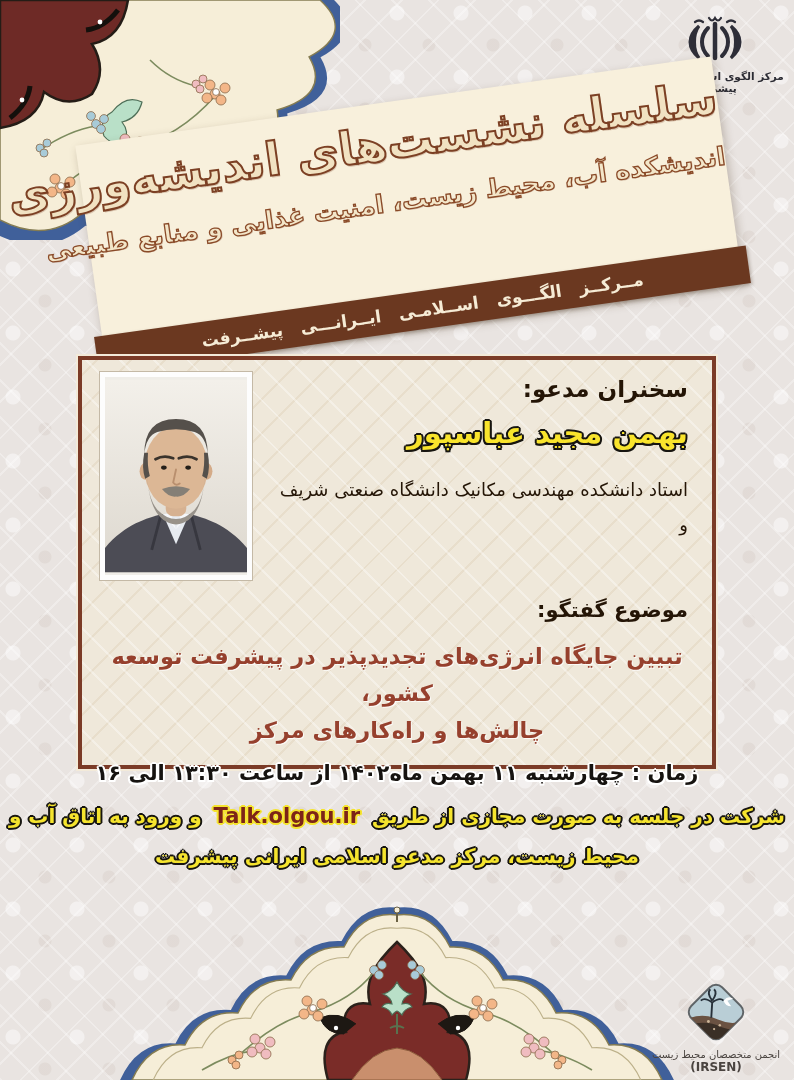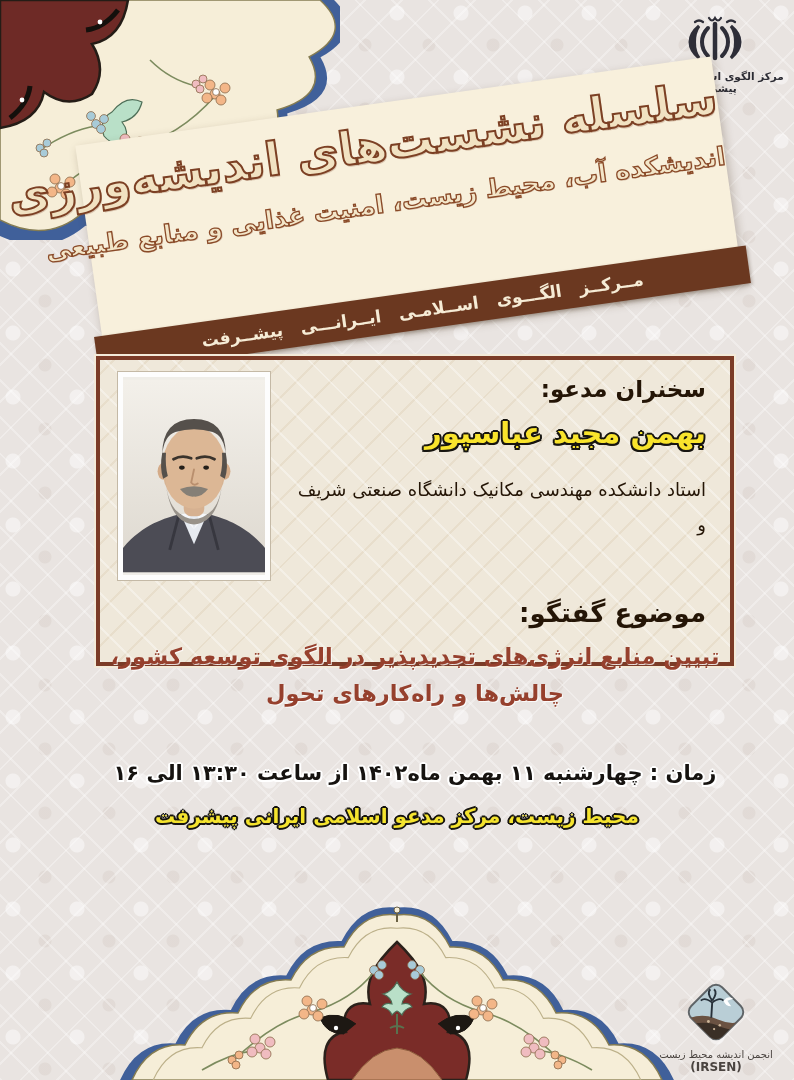--- a/index.html
+++ b/index.html
@@ -45,21 +45,21 @@
   }
   .banner .strip{
     position:absolute; bottom:-2px; left:-8px; right:-8px; height:38px;
     background:#6b3820; color:#f6ecd6;
     direction:rtl; text-align:center; line-height:38px;
     font-size:17px; font-weight:bold; word-spacing:12px;
     box-shadow:1px 2px 4px rgba(50,30,10,.3);
   }
   
   .card{
-    position:absolute; left:96px; top:356px; width:638px; height:310px;
+    position:absolute; left:78px; top:356px; width:638px; height:413px;
     border:4px solid #7b3b27;
     box-shadow:0 0 0 2px #f3ead9;
     background-color:#efe8da;
     background-image:
       repeating-linear-gradient(45deg, rgba(255,255,255,.35) 0 2px, transparent 2px 24px),
       repeating-linear-gradient(-45deg, rgba(214,196,166,.28) 0 2px, transparent 2px 24px);
   }
   .photo-frame{
     position:absolute; left:18px; top:12px; width:152px; height:208px;
     border:5px solid #fdfdfd; box-shadow:0 0 0 1px #c4b9a6;
@@ -75,21 +75,21 @@
     font-size:29px; font-weight:bold; color:#f9e42c;
     text-shadow:-2px 0 #171510, 2px 0 #171510, 0 -2px #171510, 0 2px #171510,
                 -1.5px -1.5px #171510, 1.5px -1.5px #171510, -1.5px 1.5px #171510, 1.5px 1.5px #171510;
   }
   .bio{
     position:absolute; right:24px; top:112px; left:192px; direction:rtl; text-align:right;
     font-size:18px; font-weight:normal; color:#241506; line-height:35px;
   }
   .topic-label{
     position:absolute; right:24px; top:238px; direction:rtl;
-    font-size:26px; font-weight:bold; color:#241506;
+    font-size:21px; font-weight:bold; color:#241506;
   }
   .topic{
     position:absolute; left:0; right:0; top:278px; direction:rtl; text-align:center;
     font-size:22.5px; font-weight:bold; color:#96402d; line-height:37px;
     text-shadow:1px 1px 0 rgba(255,255,255,.8);
   }
   .time-line{
     position:absolute; left:0; right:0; top:358px; direction:rtl; text-align:center;
     font-size:21px; font-weight:bold; color:#161310;
     text-shadow:-2px 0 #fff, 2px 0 #fff, 0 -2px #fff, 0 2px #fff,
@@ -232,27 +232,32 @@
         <path d="M76 96 L73 110 q3 4 7 1" stroke="#b98f6e" stroke-width="2" fill="none" stroke-linecap="round"></path>
       </svg>
     </div>
     <div class="speaker-label">سخنران مدعو:</div>
     <div class="speaker-name">بهمن مجید عباسپور</div>
     <div class="bio">
       <div>استاد دانشکده مهندسی مکانیک دانشگاه صنعتی شریف و</div>
     </div>
     <div class="topic-label">موضوع گفتگو:</div>
     <div class="topic">
-      <div>تبیین منابع انرژی‌های تجدیدپذیر در الگوی توسعه کشور،</div>
-      <div>چالش‌ها و راه‌کارهای تحول</div>
+      <div>تبیین جایگاه انرژی‌های تجدیدپذیر در پیشرفت توسعه کشور،</div>
+      <div>چالش‌ها و راه‌کارهای مرکز</div>
     </div>
     <div class="time-line">زمان : چهارشنبه ۱۱ بهمن ماه۱۴۰۲ از ساعت ۱۳:۳۰ الی ۱۶</div>
   </div>
 
   <div class="footer">
+    <div>
+      <span class="yellow">شرکت در جلسه به صورت مجازی از طریق</span>
+      <span class="link">Talk.olgou.ir</span>
+      <span class="yellow">و ورود به اتاق آب و</span>
+    </div>
     <div>
       <span class="yellow">محیط زیست، مرکز مدعو اسلامی ایرانی پیشرفت</span>
     </div>
   </div>
 
   <svg class="medallion" viewBox="0 0 570 178" aria-hidden="true">
     <path d="M20 178 Q37 140 73 143 Q90 108 126 111 Q143 75 179 78 Q196 43 232 45 Q250 9 285 13 Q320 9 338 45 Q374 43 391 78 Q427 75 444 111 Q480 108 497 143 Q533 140 550 178 Z" fill="#40609a" transform="translate(285 178) scale(1.045) translate(-285 -178)"></path>
     <path d="M20 178 Q37 140 73 143 Q90 108 126 111 Q143 75 179 78 Q196 43 232 45 Q250 9 285 13 Q320 9 338 45 Q374 43 391 78 Q427 75 444 111 Q480 108 497 143 Q533 140 550 178 Z" fill="#f6eed8" stroke="#857c52" stroke-width="1.5"></path>
     <path d="M20 178 Q37 140 73 143 Q90 108 126 111 Q143 75 179 78 Q196 43 232 45 Q250 9 285 13 Q320 9 338 45 Q374 43 391 78 Q427 75 444 111 Q480 108 497 143 Q533 140 550 178 Z" fill="none" stroke="#bcb089" stroke-width="1.2" transform="translate(285 178) scale(0.92) translate(-285 -178)"></path>
     <path d="M285 8 L285 20" stroke="#6b6245" stroke-width="2"></path>
@@ -334,17 +339,17 @@
       <g clip-path="url(#dia)">
         <path d="M6 46 Q24 38 40 46 Q58 54 72 44 L72 76 L6 76 Z" fill="#6a5242"></path>
         <path d="M6 52 Q28 46 44 54 Q60 60 72 52 L72 76 L6 76 Z" fill="#3a2f26"></path>
         <circle cx="30" cy="48" r="1.5" fill="#cdb79a"></circle>
           <circle cx="42" cy="52" r="1.3" fill="#cdb79a"></circle>
           <circle cx="36" cy="56" r="1.2" fill="#cdb79a"></circle>
         <path d="M33 44 L34 28 M34 28 q-8 -6 -12 -2 M34 28 q8 -6 12 -2 M34 26 q-6 -8 -2 -12 M34 26 q6 -8 2 -12" stroke="#27313a" stroke-width="2" fill="none"></path>
         <path d="M46 26 q5 -6 10 -2 l-6 2 l4 6 q-6 0 -8 -6 Z" fill="#fff"></path>
       </g>
     </svg>
-    <div class="cap-fa">انجمن اندیشه محیط زیست</div>
+    <div class="cap-fa">انجمن متخصصان محیط زیست</div>
     <div class="cap-en">(IRSEN)</div>
   </div>
 
 </div>
 
 </body></html>

